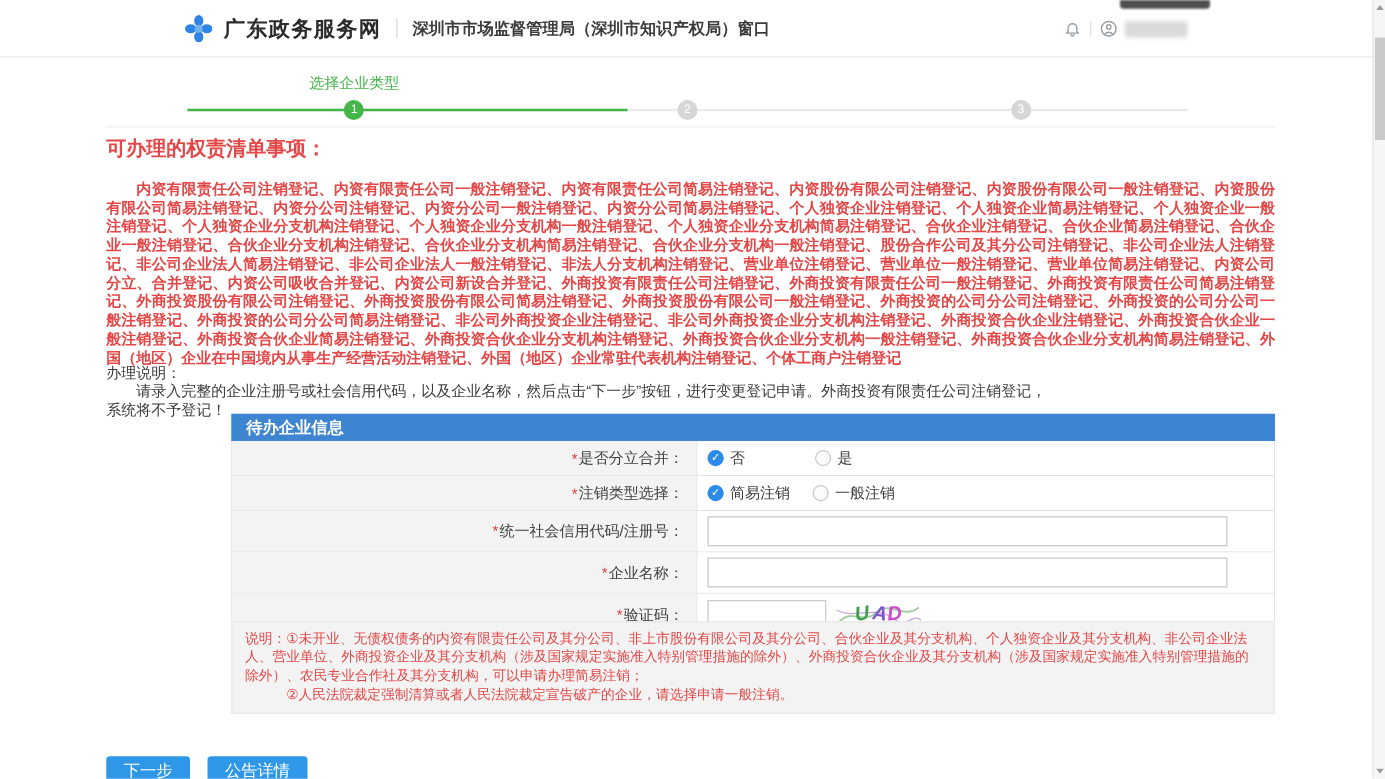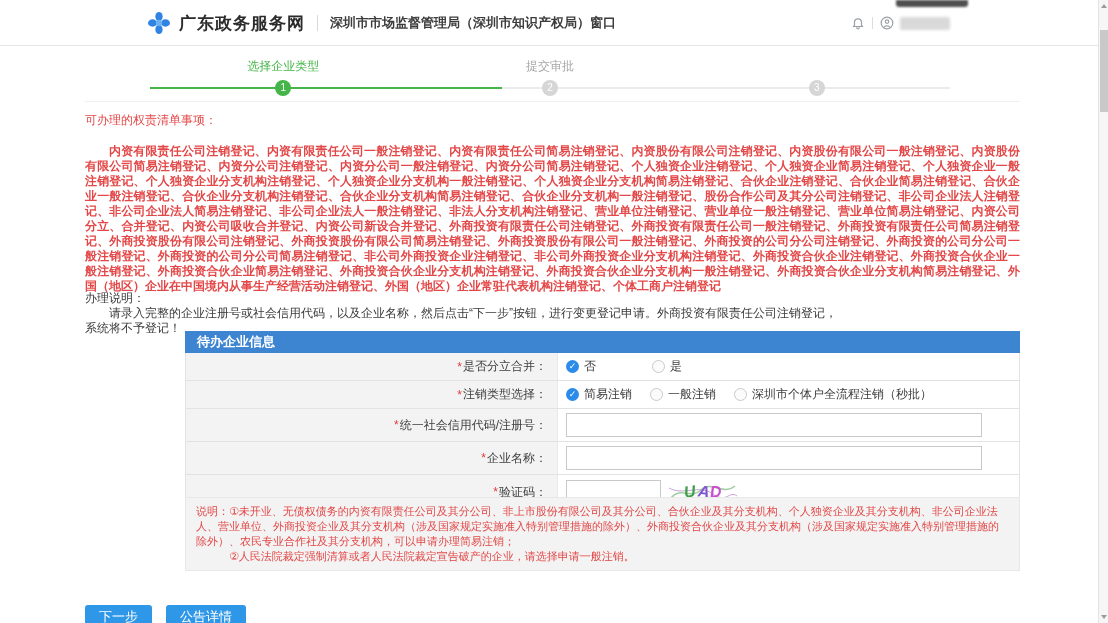--- a/index.html
+++ b/index.html
@@ -32,21 +32,21 @@
   .step-line-green { position:absolute; left:0; top:29px; width:44%; height:2px; background:#44b549; }
   .step-circle { position:absolute; top:22px; width:16px; height:16px; border-radius:50%;
     color:#fff; font-size:10px; line-height:16px; text-align:center; }
   .step-circle.c1 { left:calc(16.666% - 8px); background:#44b549; }
   .step-circle.c2 { left:calc(50% - 8px); background:#d6d6d6; }
   .step-circle.c3 { left:calc(83.333% - 8px); background:#d6d6d6; }
   .stepper-sep { position:absolute; left:85px; top:101px; width:935px; border-top:1px solid #f0f0f0; }
 
   
   .notice { position:absolute; left:85px; top:112px; width:935px; color:#e34747; }
-  .notice-heading { font-size:12px; font-weight:normal; line-height:16px; }
+  .notice-heading { font-size:16px; font-weight:bold; line-height:16px; }
   .notice-body { font-size:12px; font-weight:bold; line-height:15px; text-indent:2em;
     text-align:justify; margin-top:16px; }
 
   
   .process { position:absolute; left:85px; top:291px; width:935px; color:#3a3a3a; font-size:12px; line-height:15px; }
   .process-line1 { text-indent:2em; }
 
   
   .section-bar { position:absolute; left:185px; top:331px; width:835px; height:22px; background:#3d85d1;
     color:#fff; font-size:13px; font-weight:bold; line-height:22px; padding-left:12px; }
@@ -131,21 +131,20 @@
       </svg>
     </span>
     <span class="redacted-chip"></span>
   </div>
   <div class="redacted-overlay"></div>
 </div>
 
 <div class="stepper">
   <div class="step-labels">
     <div class="step-col active">选择企业类型</div>
-    <div class="step-col pending">提交审批</div>
   </div>
   <div class="step-line"></div>
   <div class="step-line-green"></div>
   <div class="step-circle c1">1</div>
   <div class="step-circle c2">2</div>
   <div class="step-circle c3">3</div>
 </div>
 <div class="stepper-sep"></div>
 
 <div class="notice">
@@ -186,24 +185,20 @@
       <span>注销类型选择：</span>
     </div>
     <div class="fvalue">
       <span class="radio gap-sm">
         <span class="radio-icon checked"></span>
         <span class="radio-label">简易注销</span>
       </span>
       <span class="radio gap-sm">
         <span class="radio-icon unchecked"></span>
         <span class="radio-label">一般注销</span>
-      </span>
-      <span class="radio">
-        <span class="radio-icon unchecked"></span>
-        <span class="radio-label">深圳市个体户全流程注销（秒批）</span>
       </span>
     </div>
   </div>
 
   <div class="frow h33">
     <div class="flabel">
       <span class="req">*</span>
       <span>统一社会信用代码/注册号：</span>
     </div>
     <div class="fvalue">

